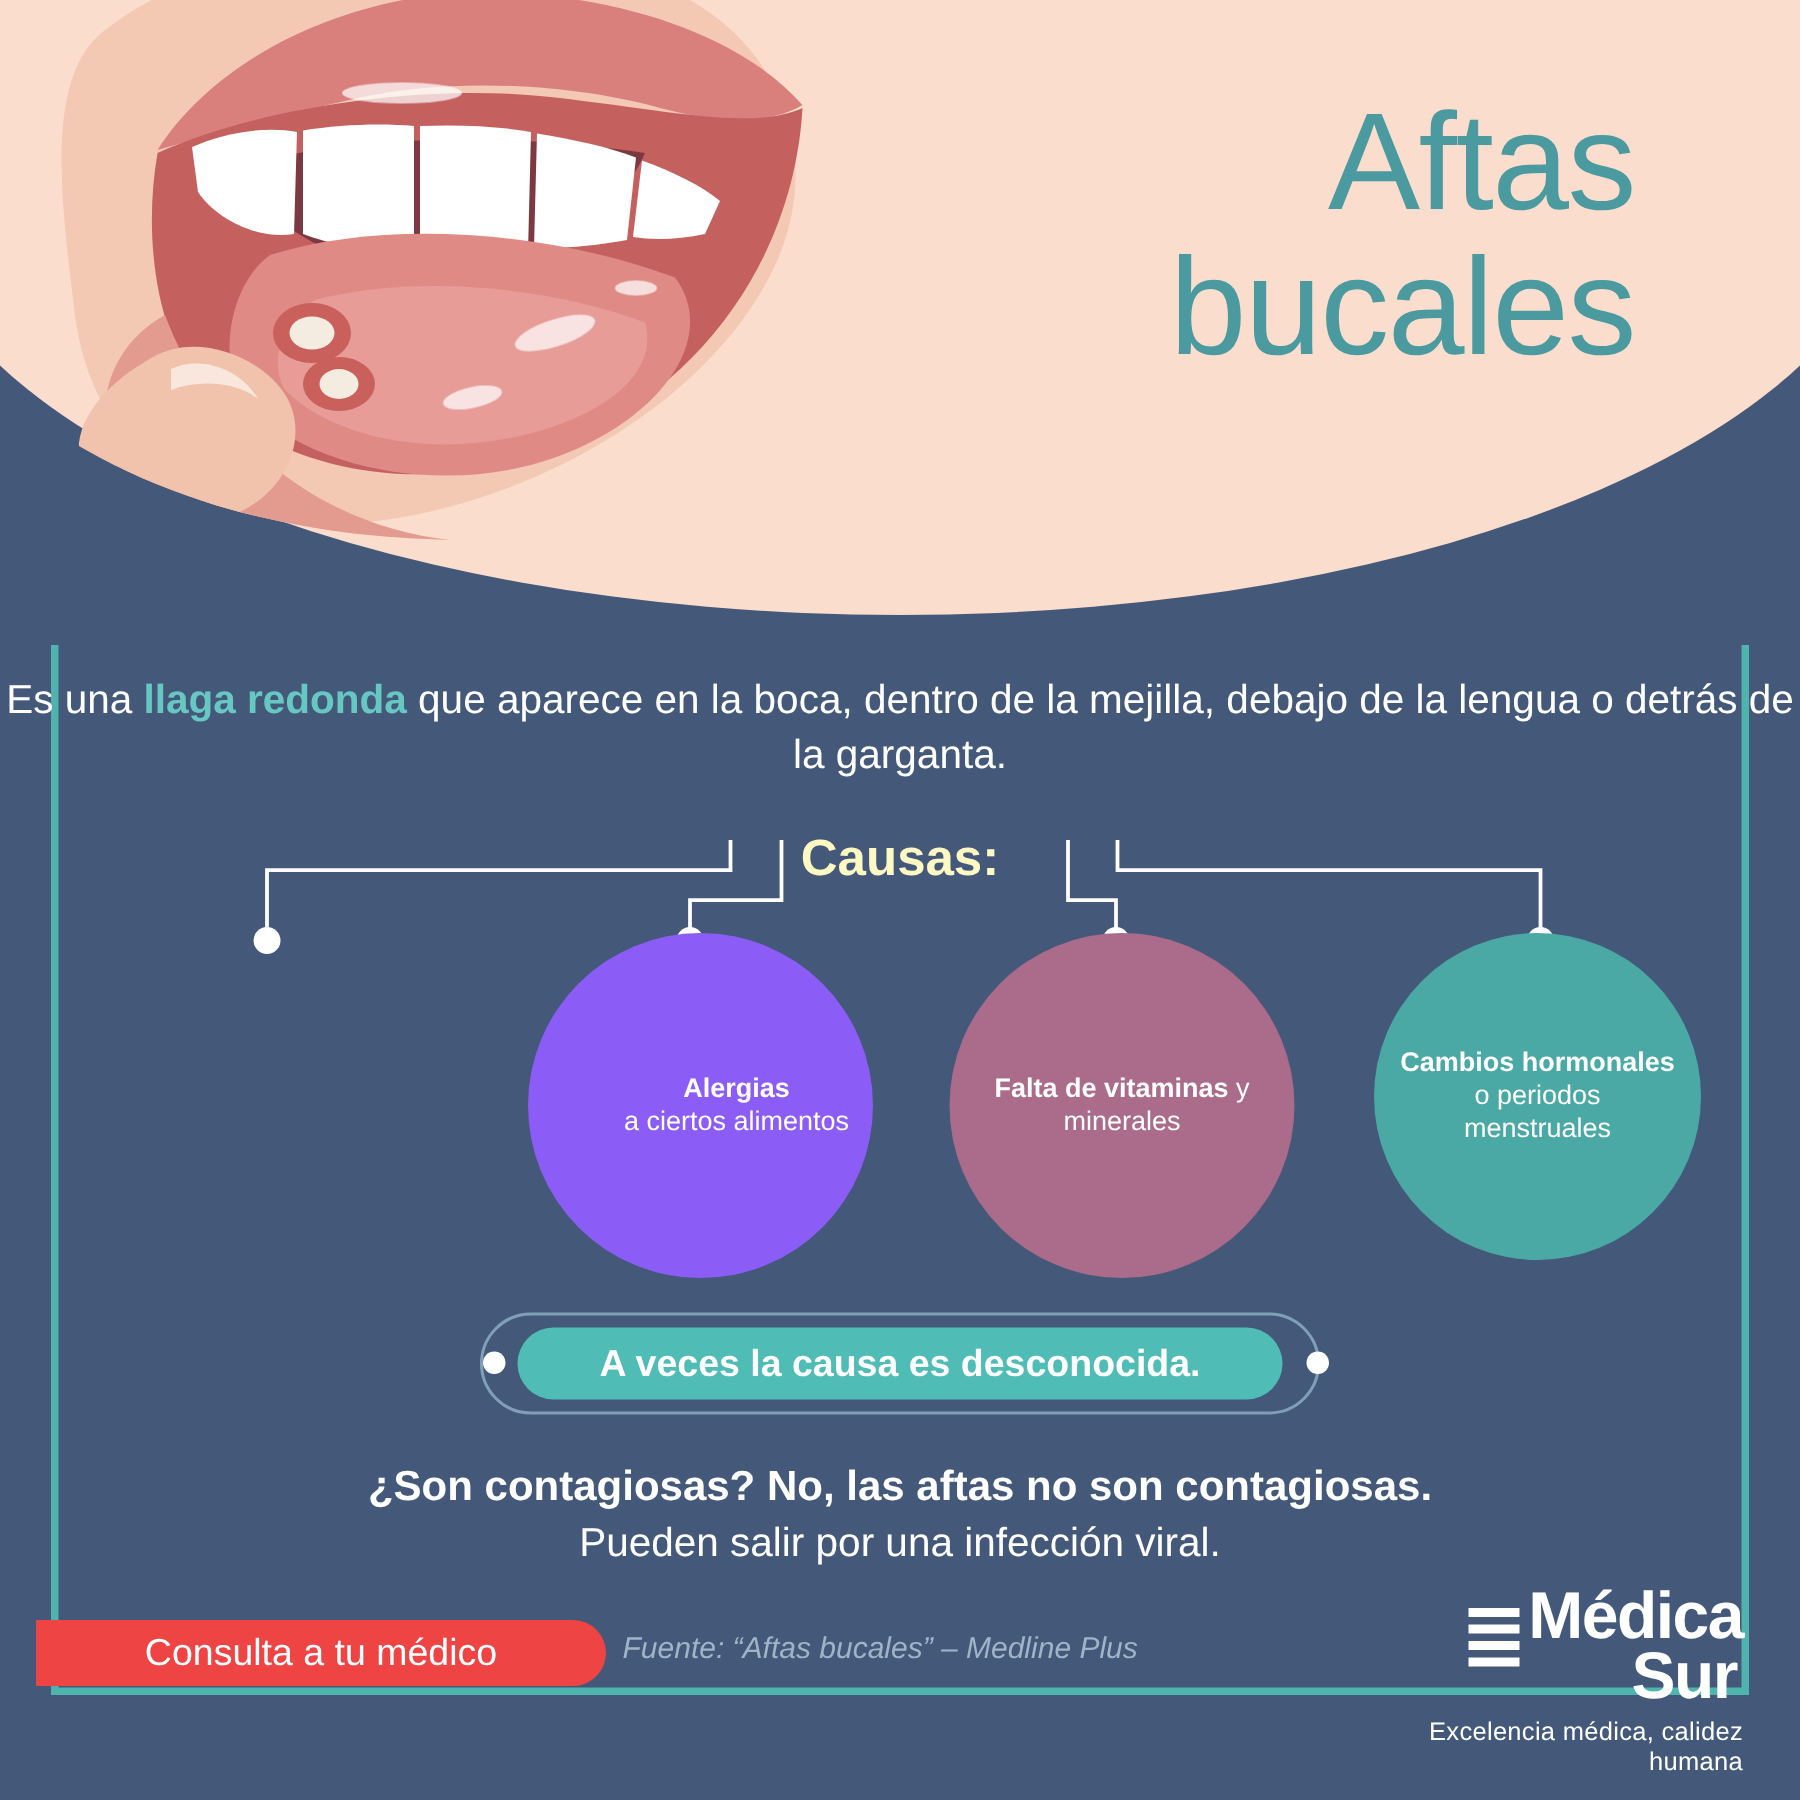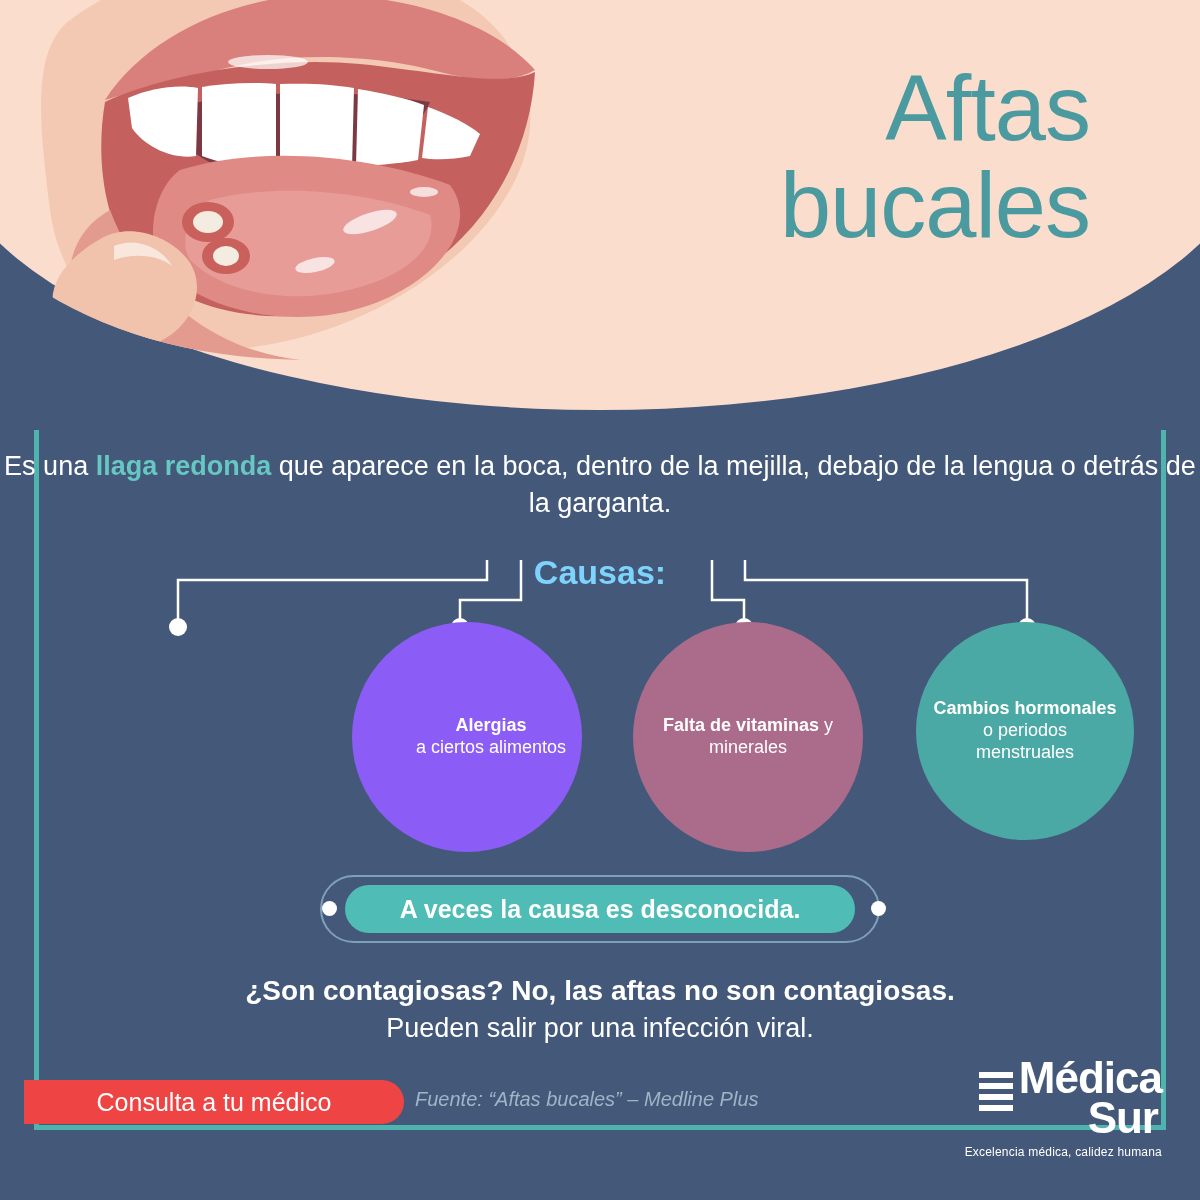--- a/index.html
+++ b/index.html
@@ -90,21 +90,21 @@
   }
   .intro .hl { color: #67c7c2; font-weight: 700; }
 
   
   .causas-label {
     position: absolute;
     left: 0;
     top: 553px;
     width: 1200px;
     text-align: center;
-    color: #7dd3fc;
+    color: #fef9c3;
     font-size: 34px;
     font-weight: 700;
   }
 
   .connectors { position: absolute; left: 0; top: 0; width: 1200px; height: 1200px; }
 
   .circles {
     position: absolute;
     left: 0;
     top: 622px;
@@ -219,21 +219,21 @@
     letter-spacing: -1px;
   }
   .logo .m2 {
     font-size: 44px;
     font-weight: 700;
     line-height: 0.92;
     letter-spacing: -1px;
     margin-right: 4px;
   }
   .logo .tag {
-    font-size: 12px;
+    font-size: 17px;
     margin-top: 6px;
     letter-spacing: 0.2px;
   }
   .logo-bars {
     position: absolute;
     left: 6px;
     top: 14px;
     width: 34px;
     height: 44px;
   }

